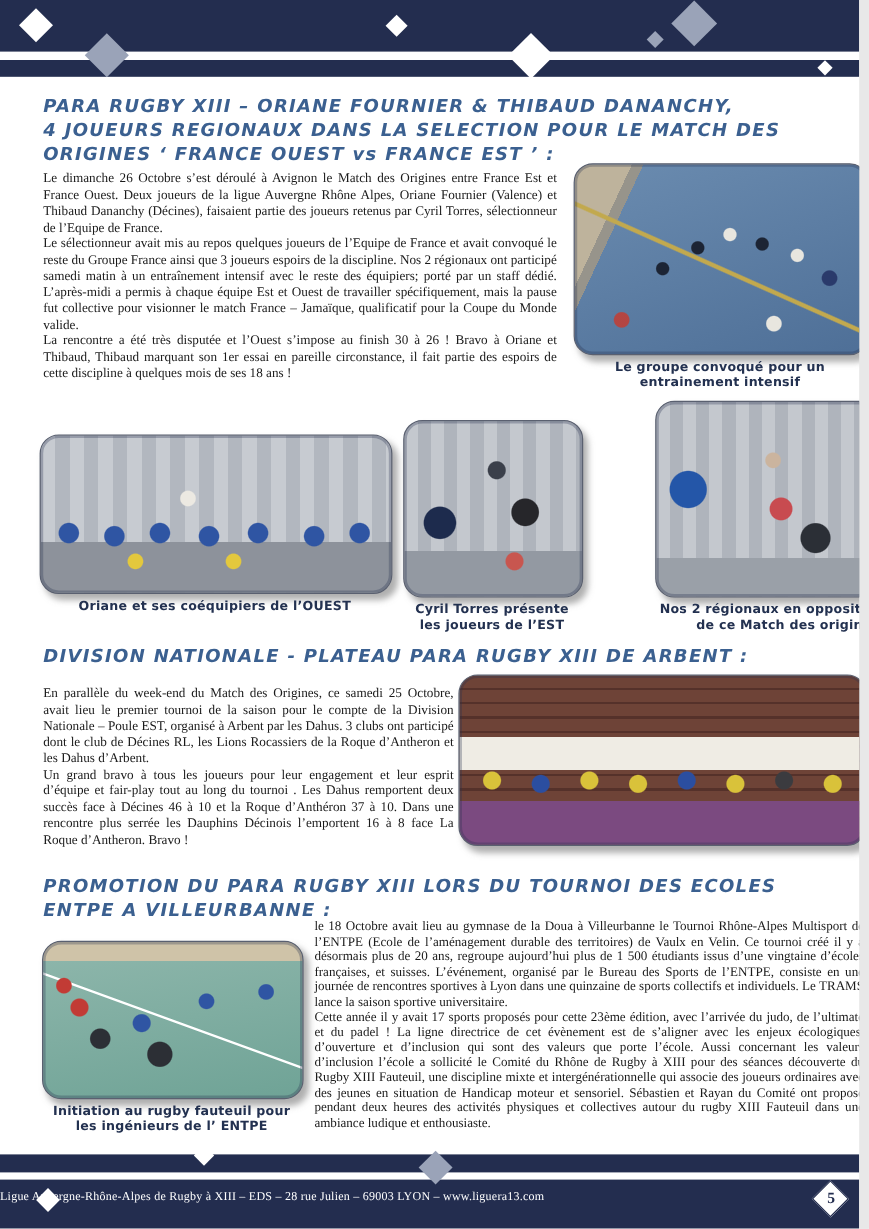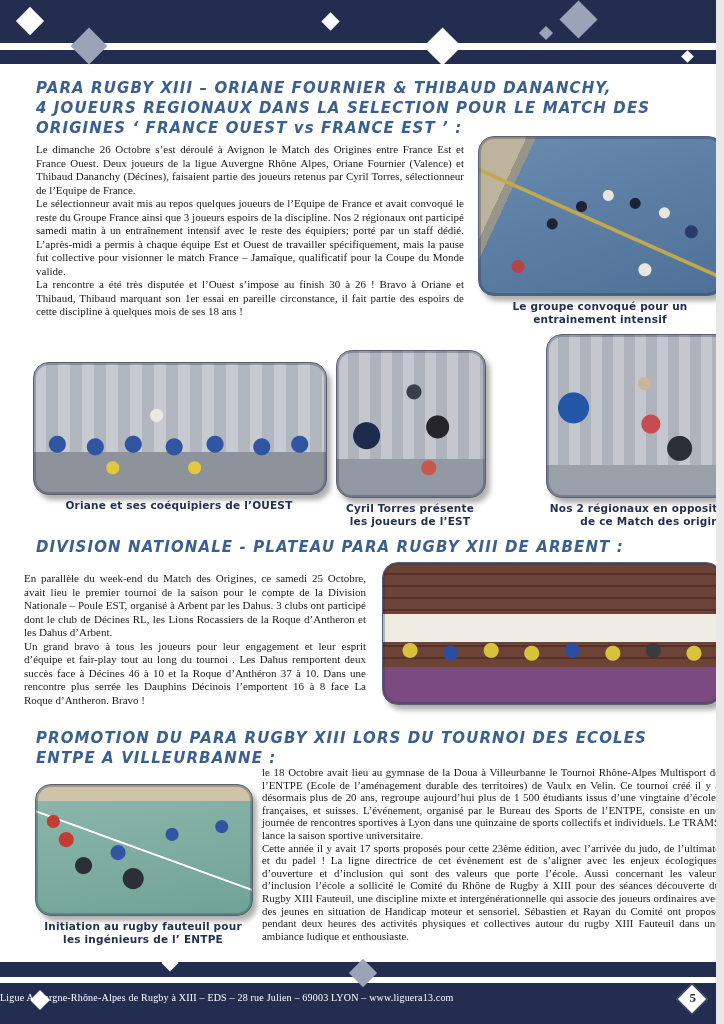--- a/index.html
+++ b/index.html
@@ -143,21 +143,21 @@
     <div class="caption">Cyril Torres présente les joueurs de l’EST</div>
   </div>
 
   <div class="photo-card" style="left:501px;top:334px;width:221px;padding-left:45px;">
     <div class="photo ph-opposition" style="width:221px;height:162px;"></div>
     <div class="caption">Nos 2 régionaux en opposition lors de ce Match des origines</div>
   </div>
 
   <div class="sec-title" style="left:36px;top:537px;width:680px;white-space:nowrap;">DIVISION NATIONALE - PLATEAU PARA RUGBY XIII DE ARBENT :</div>
 
-  <div class="body-text" style="left:24px;top:572px;width:342px;">
+  <div class="body-text" style="left:36px;top:572px;width:342px;">
     <p>En parallèle du week-end du Match des Origines, ce samedi 25 Octobre, avait lieu le premier tournoi de la saison pour le compte de la Division Nationale – Poule EST, organisé à Arbent par les Dahus. 3 clubs ont participé dont  le club de Décines RL, les Lions Rocassiers de la Roque d’Antheron et les Dahus d’Arbent.</p>
     <p>Un grand bravo à tous les joueurs pour leur engagement et leur esprit d’équipe et fair-play tout au long du tournoi . Les Dahus remportent deux succès face à Décines 46 à 10 et la Roque d’Anthéron 37 à 10. Dans une rencontre plus serrée les Dauphins Décinois l’emportent 16 à 8 face La Roque d’Antheron. Bravo !</p>
   </div>
 
   <div class="photo-card" style="left:382px;top:562px;width:338px;">
     <div class="photo ph-finish" style="width:338px;height:141px;"></div>
   </div>
 
   <div class="sec-title" style="left:36px;top:728px;width:690px;">
     <div>PROMOTION DU PARA RUGBY XIII LORS DU TOURNOI DES ECOLES</div>

